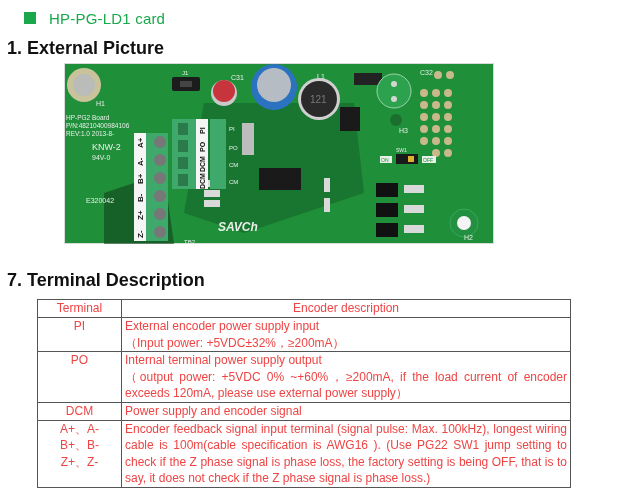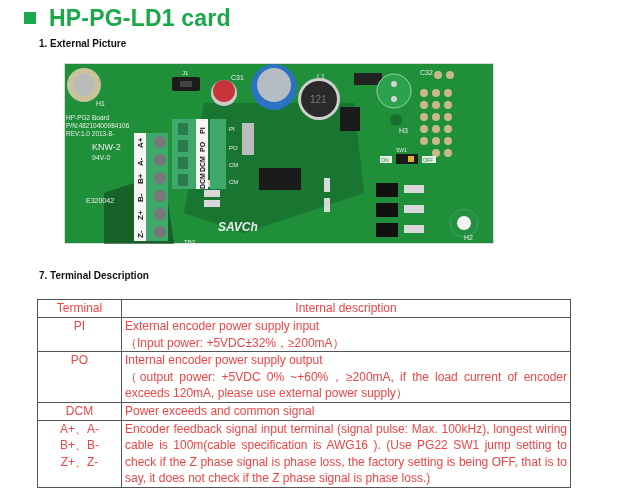--- a/index.html
+++ b/index.html
@@ -1,22 +1,22 @@
 <!DOCTYPE html>
 <html><head>
 <meta charset="utf-8">
 <style>
   html, body { margin: 0; padding: 0; background: #ffffff; }
   body { width: 620px; height: 495px; position: relative; overflow: hidden; font-family: "Liberation Sans", sans-serif; color: #111; }
 
   .title { position: absolute; left: 24px; top: 5px; height: 26px; display: flex; align-items: center; }
   .title .sq { width: 12px; height: 12px; background: #1aa84a; margin-right: 13px; }
-  .title .txt { font-size: 23px; font-weight: bold; color: #1aa84a; letter-spacing: 0.2px; }
-
-  .h2 { position: absolute; left: 39px; font-size: 10px; font-weight: bold; color: #111; }
+  .title .txt { font-size: 15px; font-weight: normal; color: #1aa84a; letter-spacing: 0.2px; }
+
+  .h2 { position: absolute; left: 7px; font-size: 18px; font-weight: bold; color: #111; }
   .h2.s1 { top: 38px; }
   .h2.s2 { top: 270px; }
 
   .board { position: absolute; left: 64px; top: 63px; width: 430px; height: 181px; }
   .board svg { display: block; }
 
   table.terms { position: absolute; left: 37px; top: 299px; width: 534px; border-collapse: collapse; font-size: 12px; line-height: 16.6px; color: #ef4444; }
   table.terms td, table.terms th { border: 1px solid #555; padding: 0 3px; vertical-align: top; font-weight: normal; }
   table.terms th { text-align: center; height: 17px; }
   table.terms td.term { text-align: center; width: 77px; }
@@ -181,48 +181,48 @@
     <rect x="178" y="60" width="12" height="32" fill="#bdbdbd"></rect>
   </svg>
 </div>
 
 <div class="h2 s2">7. Terminal Description</div>
 
 <table class="terms">
   <thead>
     <tr>
       <th>Terminal</th>
-      <th>Internal description</th>
+      <th>Encoder description</th>
     </tr>
   </thead>
   <tbody>
     <tr>
       <td class="term">
         <span class="line">PI</span>
       </td>
       <td class="desc">
         <span class="line">External encoder power supply input</span>
         <span class="line">（Input power: +5VDC±32%，≥200mA）</span>
       </td>
     </tr>
     <tr>
       <td class="term">
         <span class="line">PO</span>
       </td>
       <td class="desc">
-        <span class="line">Internal encoder power supply output</span>
+        <span class="line">Internal terminal power supply output</span>
         <span class="line">（output power: +5VDC 0% ~+60%，≥200mA, if the load current of encoder exceeds 120mA, please use external power supply）</span>
       </td>
     </tr>
     <tr>
       <td class="term">
         <span class="line">DCM</span>
       </td>
       <td class="desc">
-        <span class="line">Power exceeds and common signal</span>
+        <span class="line">Power supply and encoder signal</span>
       </td>
     </tr>
     <tr>
       <td class="term">
         <span class="line">A+、A-</span>
         <span class="line">B+、B-</span>
         <span class="line">Z+、Z-</span>
       </td>
       <td class="desc">
         <span class="line">Encoder feedback signal input terminal (signal pulse: Max. 100kHz), longest wiring cable is 100m(cable specification is AWG16 ). (Use PG22 SW1 jump setting to check if the Z phase signal is phase loss, the factory setting is being OFF, that is to say, it does not check if the Z phase signal is phase loss.)</span>

